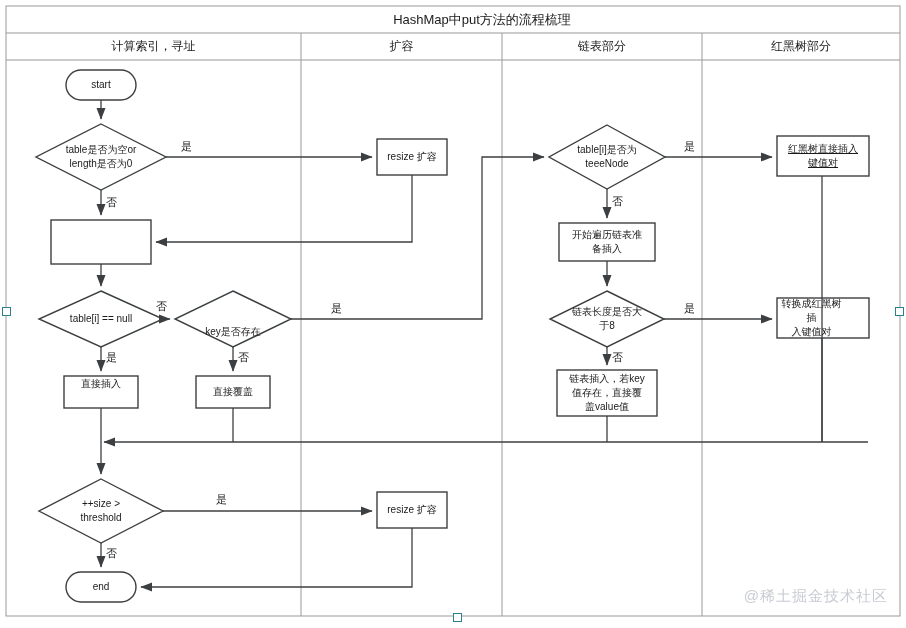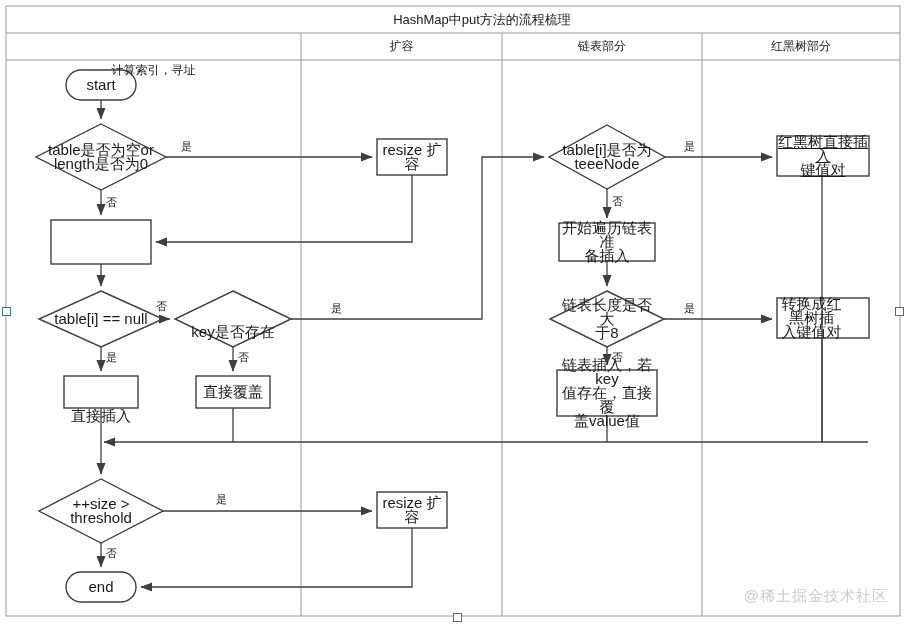--- a/index.html
+++ b/index.html
@@ -5,21 +5,21 @@
   html,body{margin:0;padding:0;background:#ffffff;}
   body{font-family:"Liberation Sans","DejaVu Sans",sans-serif;}
   #stage{position:relative;width:906px;height:628px;overflow:hidden;background:#fff;}
   #canvas{position:absolute;left:0;top:0;width:906px;height:628px;}
   .lane-title,.col-title,.node-label{
     position:absolute;display:flex;align-items:center;justify-content:center;
     text-align:center;color:#1a1a1a;pointer-events:none;
   }
   .lane-title{font-size:13px;margin-left:29px;}
   .col-title{font-size:12px;}
-  .node-label{font-size:15px;line-height:14px;}
+  .node-label{font-size:10px;line-height:14px;}
   .edge-label{position:absolute;font-size:11px;color:#222;}
   .watermark{
     position:absolute;right:18px;bottom:22px;font-size:15px;color:#c8ccd2;
     letter-spacing:1px;white-space:nowrap;
   }
   .handle{position:absolute;width:9px;height:9px;background:#ffffff;
     border:1.6px solid #2d7f8e;box-sizing:border-box;}
 </style>
 </head>
 <body>
@@ -124,32 +124,32 @@
       <path d="M163,511 L372,511" marker-end="url(#arr)"></path>
 
       <path d="M101,543 L101,567" marker-end="url(#arr)"></path>
 
       <path d="M412,528 L412,587 L141,587" marker-end="url(#arr)"></path>
     </g>
   </svg>
 
   <div class="lane-title" style="left:6px;top:6px;width:894px;height:27px;">HashMap中put方法的流程梳理</div>
 
-  <div class="col-title" style="left:6px;top:33px;width:295px;height:27px;margin-top:24px;">计算索引，寻址</div>
+  <div class="col-title" style="left:6px;top:33px;width:295px;height:27px;">计算索引，寻址</div>
   <div class="col-title" style="left:301px;top:33px;width:201px;height:27px;">扩容</div>
   <div class="col-title" style="left:502px;top:33px;width:200px;height:27px;">链表部分</div>
   <div class="col-title" style="left:702px;top:33px;width:198px;height:27px;">红黑树部分</div>
 
   <div class="node-label" style="left:66px;top:70px;width:70px;height:30px;">start</div>
   <div class="node-label" style="left:41px;top:139px;width:120px;height:36px;white-space:pre-line;">table是否为空or
 length是否为0</div>
   <div class="node-label" style="left:377px;top:139px;width:70px;height:36px;">resize 扩容</div>
   <div class="node-label" style="left:46px;top:305px;width:110px;height:28px;">table[i] == null</div>
   <div class="node-label" style="left:183px;top:318px;width:100px;height:28px;">key是否存在</div>
-  <div class="node-label" style="left:64px;top:400px;width:74px;height:32px;text-align:center;">直接插入</div>
+  <div class="node-label" style="left:64px;top:368px;width:74px;height:32px;text-align:center;">直接插入</div>
   <div class="node-label" style="left:196px;top:376px;width:74px;height:32px;">直接覆盖</div>
   <div class="node-label" style="left:552px;top:139px;width:110px;height:36px;white-space:pre-line;">table[i]是否为
 teeeNode</div>
   <div class="node-label" style="left:559px;top:223px;width:96px;height:38px;white-space:pre-line;">开始遍历链表准
 备插入</div>
   <div class="node-label" style="left:556px;top:302px;width:102px;height:34px;white-space:pre-line;">链表长度是否大
 于8</div>
   <div class="node-label" style="left:557px;top:370px;width:100px;height:46px;white-space:pre-line;">链表插入，若key
 值存在，直接覆
 盖value值</div>

